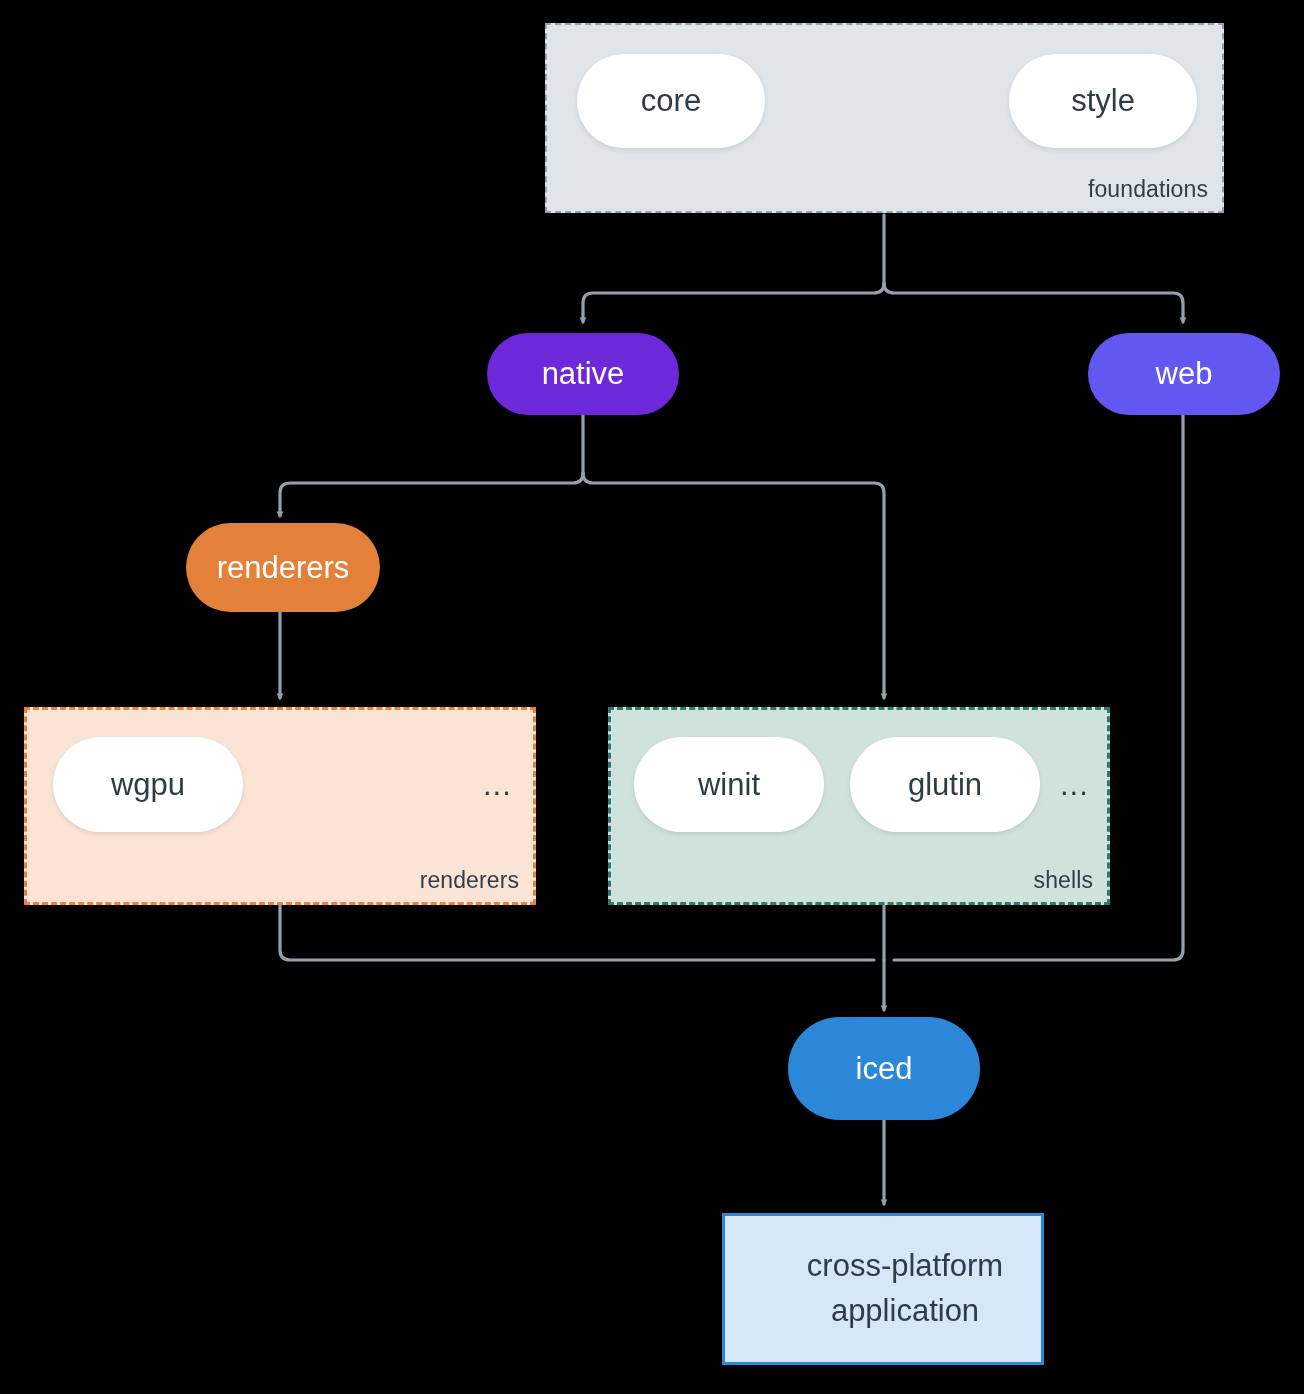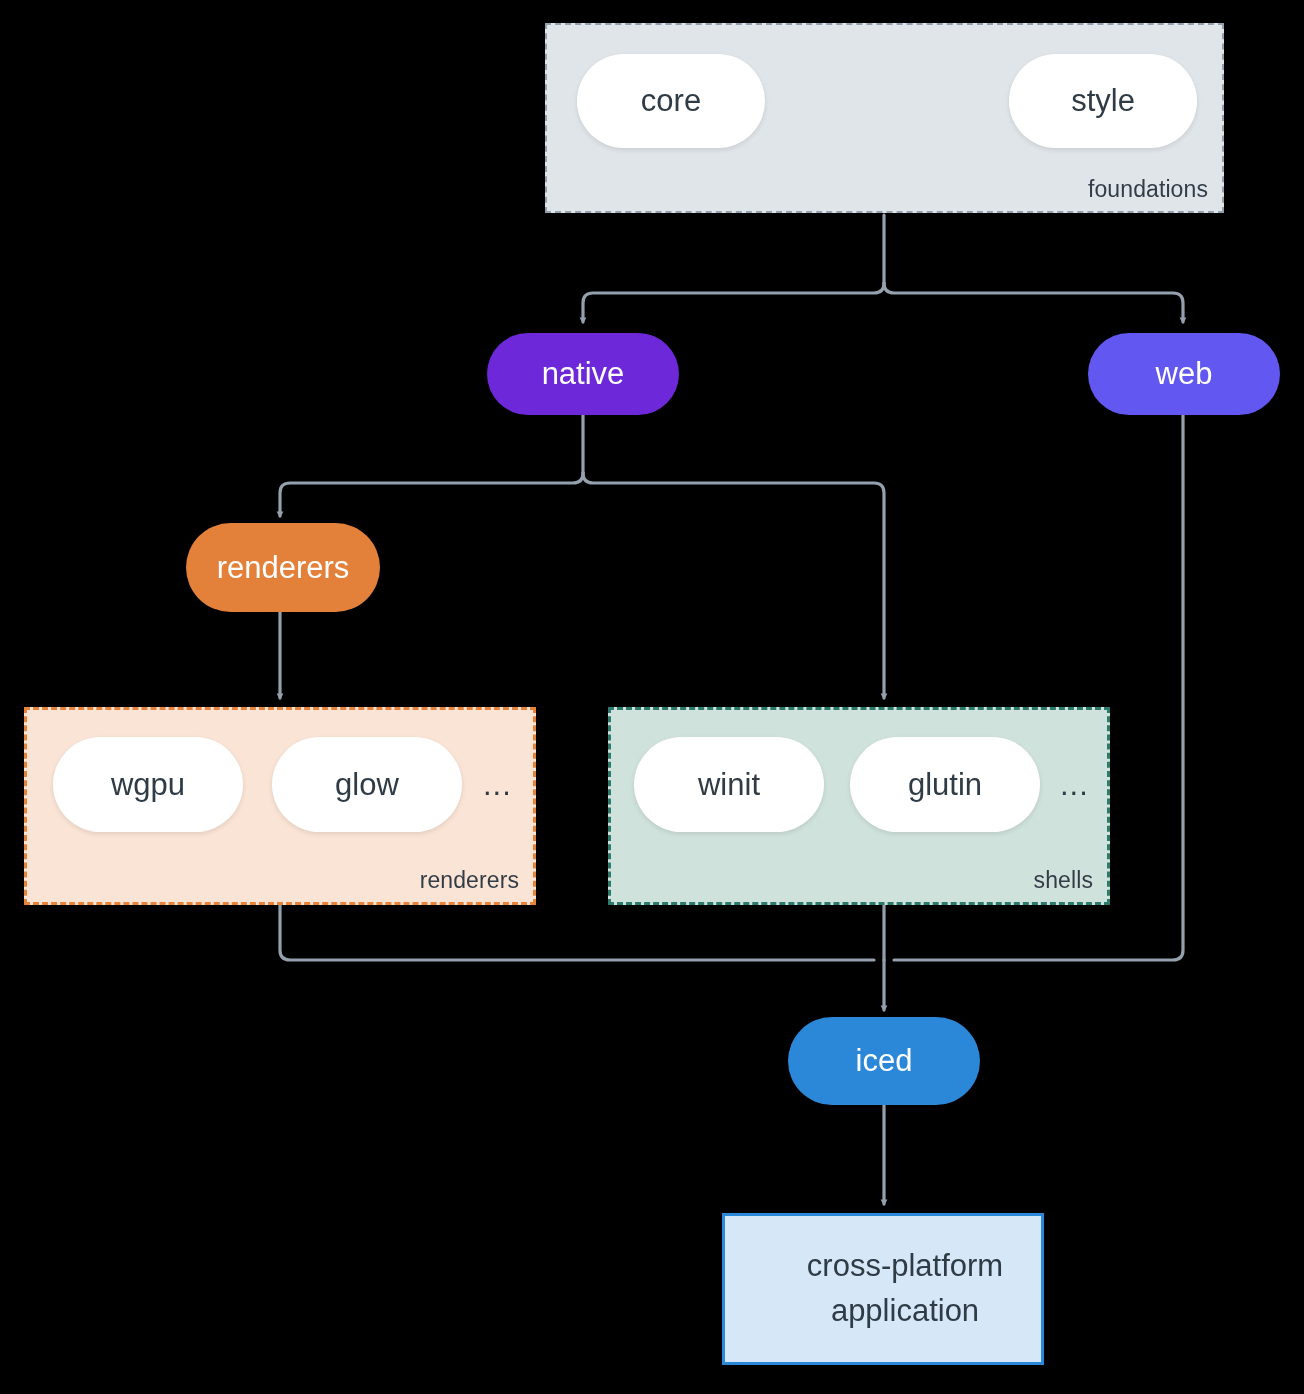--- a/index.html
+++ b/index.html
@@ -177,39 +177,36 @@
   </div>
 
   <div class="node-pill" id="node-graphics" style="left:186px; top:523px; width:194px; height:89px;">
     <span>renderers</span>
   </div>
 
   <div class="group" id="group-renderers">
     <div class="pill-white" style="left:26px; top:27px; width:190px; height:95px;text-align:center;">
       <span>wgpu</span>
     </div>
-    <div class="pill-white" style="left:245px; top:27px; width:190px; height:95px;">
-      <span>glow</span>
-    </div>
     <div class="ellipsis" style="left:456px; top:57px;">...</div>
     <div class="group-label">renderers</div>
   </div>
 
   <div class="group" id="group-shells">
     <div class="pill-white" style="left:23px; top:27px; width:190px; height:95px;">
       <span>winit</span>
     </div>
     <div class="pill-white" style="left:239px; top:27px; width:190px; height:95px;">
       <span>glutin</span>
     </div>
     <div class="ellipsis" style="left:449px; top:57px;">...</div>
     <div class="group-label">shells</div>
   </div>
 
-  <div class="node-pill" id="node-iced" style="left:788px; top:1017px; width:192px; height:88px;">
+  <div class="node-pill" id="node-iced" style="left:788px; top:1017px; width:192px; height:103px;">
     <span>iced</span>
   </div>
 
   <div id="node-app">
     <span>cross-platform</span>
     <span>application</span>
   </div>
 
 </div>
 

